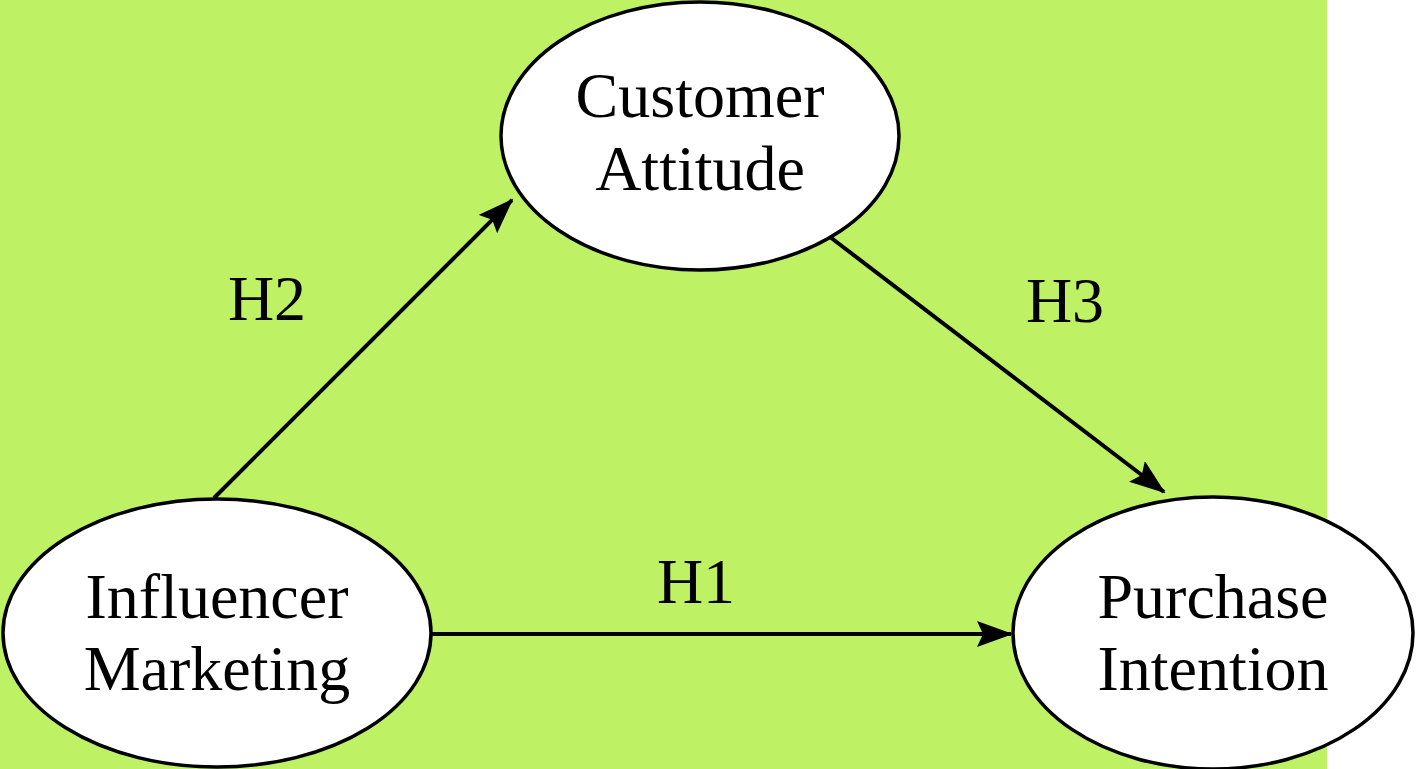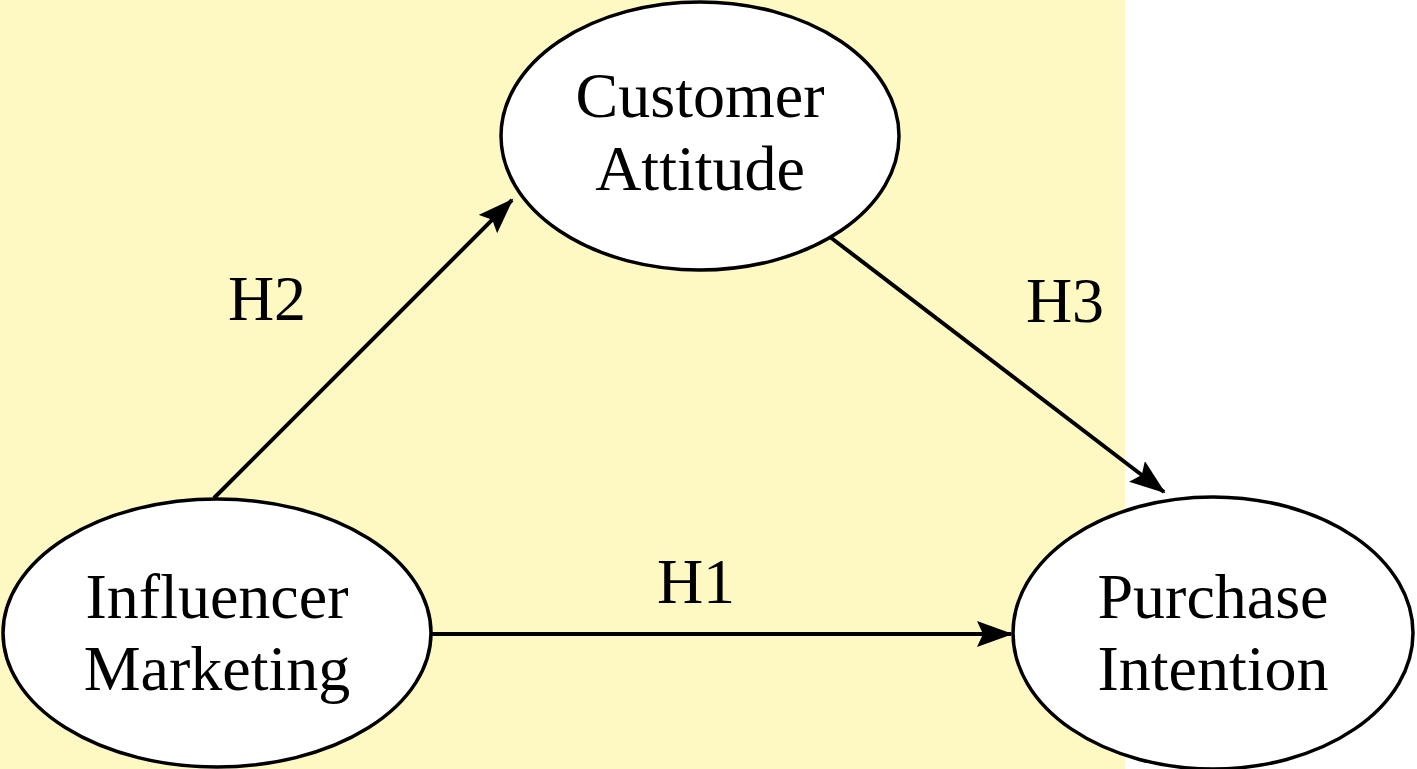--- a/index.html
+++ b/index.html
@@ -5,23 +5,23 @@
   html, body {
     margin: 0;
     padding: 0;
     background: #ffffff;
     width: 1417px;
     height: 769px;
     overflow: hidden;
   }
   .diagram-wrap {
     position: relative;
-    width: 1125px;
+    width: 1327px;
     height: 769px;
-    background: #fef9c3;
+    background: #bef264;
   }
   svg {
     display: block;
   }
   .node-ellipse {
     fill: #ffffff;
     stroke: #000000;
     stroke-width: 3.5;
   }
   .edge-line {

